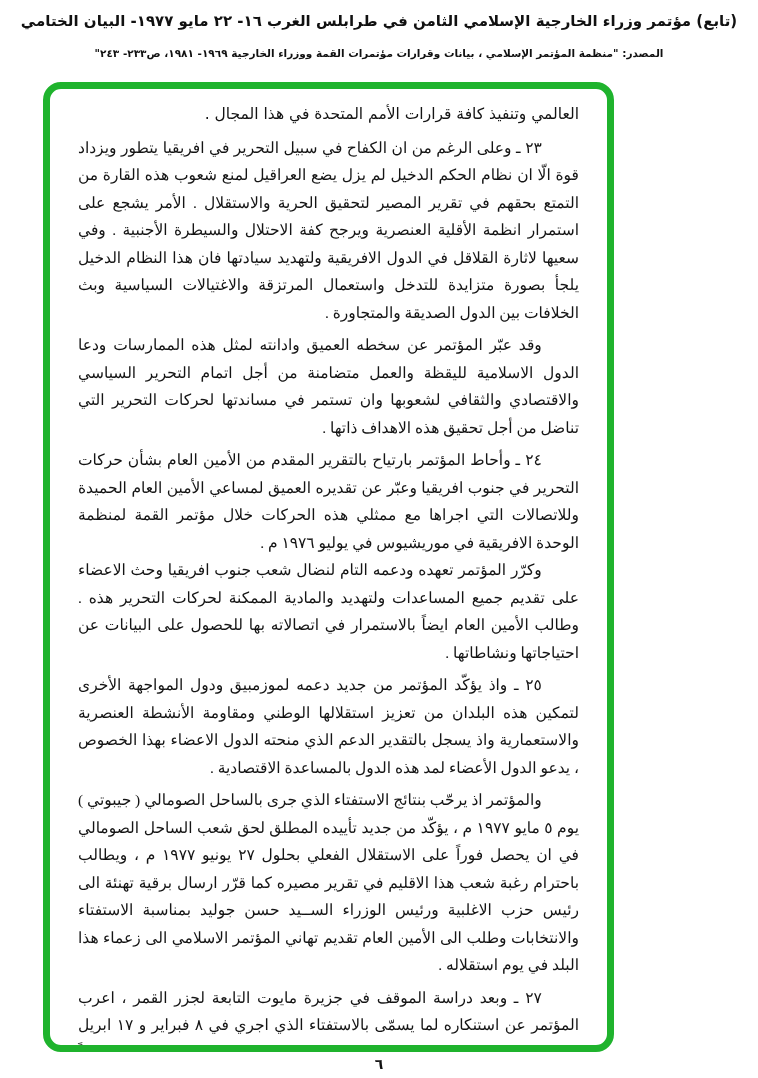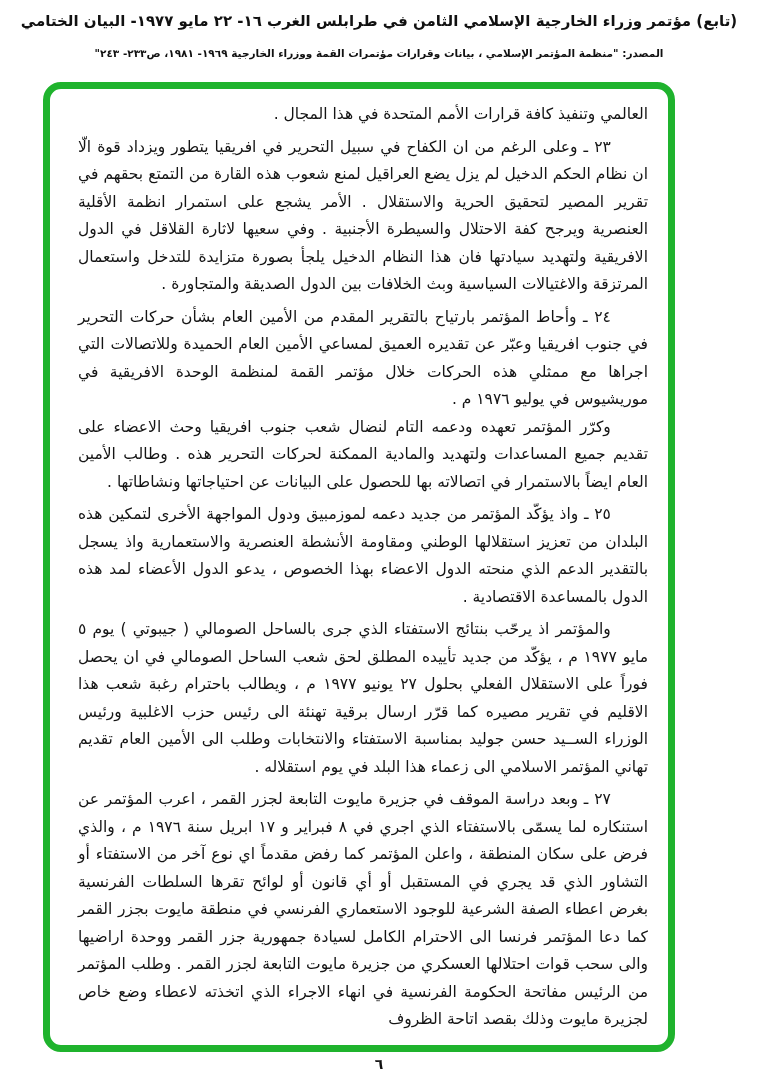--- a/index.html
+++ b/index.html
@@ -31,38 +31,38 @@
     text-align: center;
     direction: rtl;
     font-size: 10.5px;
     font-weight: bold;
     color: #111111;
   }
   .frame {
     position: absolute;
     left: 43px;
     top: 82px;
-    width: 632px;
+    width: 571px;
     height: 970px;
     box-sizing: border-box;
     border: 7px solid #1fb32d;
     border-radius: 18px;
-    padding: 12px 20px 0 28px;
+    padding: 12px 28px 0 28px;
     overflow: hidden;
     background: #ffffff;
   }
   .doc-body {
     direction: rtl;
     text-align: justify;
     font-size: 15.5px;
     line-height: 27.5px;
     color: #141414;
   }
   .doc-body p { margin: 0 0 5px 0; }
-  .doc-body p.indent { text-indent: 2.4em; }
+  .doc-body p.indent { text-indent: 2.4em; font-family: Liberation Serif, serif; }
   .doc-body p.gap-after { margin-bottom: 0; }
   .page-number {
     position: absolute;
     top: 1056px;
     right: 0; left: 0;
     text-align: center;
     font-size: 14px;
     font-weight: bold;
     color: #111111;
   }
@@ -73,20 +73,21 @@
 <div class="page">
 
   <div class="header-title">(تابع) مؤتمر وزراء الخارجية الإسلامي الثامن في طرابلس الغرب ١٦- ٢٢ مايو ١٩٧٧- البيان الختامي</div>
 
   <div class="header-source">المصدر: "منظمة المؤتمر الإسلامي ، بيانات وقرارات مؤتمرات القمة ووزراء الخارجية ١٩٦٩- ١٩٨١، ص٢٣٣- ٢٤٣"</div>
 
   <div class="frame">
     <div class="doc-body">
       <p>العالمي وتنفيذ كافة قرارات الأمم المتحدة في هذا المجال .</p>
       <p class="indent">٢٣ ـ وعلى الرغم من ان الكفاح في سبيل التحرير في افريقيا يتطور ويزداد قوة الّا ان نظام الحكم الدخيل لم يزل يضع العراقيل لمنع شعوب هذه القارة من التمتع بحقهم في تقرير المصير لتحقيق الحرية والاستقلال . الأمر يشجع على استمرار انظمة الأقلية العنصرية ويرجح كفة الاحتلال والسيطرة الأجنبية . وفي سعيها لاثارة القلاقل في الدول الافريقية ولتهديد سيادتها فان هذا النظام الدخيل يلجأ بصورة متزايدة للتدخل واستعمال المرتزقة والاغتيالات السياسية وبث الخلافات بين الدول الصديقة والمتجاورة .</p>
+      <p class="indent">وقد عبّر المؤتمر عن سخطه العميق وادانته لمثل هذه الممارسات ودعا الدول الاسلامية لليقظة والعمل متضامنة من أجل اتمام التحرير السياسي والاقتصادي والثقافي لشعوبها وان تستمر في مساندتها لحركات التحرير التي تناضل من أجل تحقيق هذه الاهداف ذاتها .</p>
       <p class="indent gap-after">٢٤ ـ وأحاط المؤتمر بارتياح بالتقرير المقدم من الأمين العام بشأن حركات التحرير في جنوب افريقيا وعبّر عن تقديره العميق لمساعي الأمين العام الحميدة وللاتصالات التي اجراها مع ممثلي هذه الحركات خلال مؤتمر القمة لمنظمة الوحدة الافريقية في موريشيوس في يوليو ١٩٧٦ م .</p>
       <p class="indent">وكرّر المؤتمر تعهده ودعمه التام لنضال شعب جنوب افريقيا وحث الاعضاء على تقديم جميع المساعدات ولتهديد والمادية الممكنة لحركات التحرير هذه . وطالب الأمين العام ايضاً بالاستمرار في اتصالاته بها للحصول على البيانات عن احتياجاتها ونشاطاتها .</p>
       <p class="indent">٢٥ ـ واذ يؤكّد المؤتمر من جديد دعمه لموزمبيق ودول المواجهة الأخرى لتمكين هذه البلدان من تعزيز استقلالها الوطني ومقاومة الأنشطة العنصرية والاستعمارية واذ يسجل بالتقدير الدعم الذي منحته الدول الاعضاء بهذا الخصوص ، يدعو الدول الأعضاء لمد هذه الدول بالمساعدة الاقتصادية .</p>
       <p class="indent">والمؤتمر اذ يرحّب بنتائج الاستفتاء الذي جرى بالساحل الصومالي ( جيبوتي ) يوم ٥ مايو ١٩٧٧ م ، يؤكّد من جديد تأييده المطلق لحق شعب الساحل الصومالي في ان يحصل فوراً على الاستقلال الفعلي بحلول ٢٧ يونيو ١٩٧٧ م ، ويطالب باحترام رغبة شعب هذا الاقليم في تقرير مصيره كما قرّر ارسال برقية تهنئة الى رئيس حزب الاغلبية ورئيس الوزراء الســيد حسن جوليد بمناسبة الاستفتاء والانتخابات وطلب الى الأمين العام تقديم تهاني المؤتمر الاسلامي الى زعماء هذا البلد في يوم استقلاله .</p>
       <p class="indent">٢٧ ـ وبعد دراسة الموقف في جزيرة مايوت التابعة لجزر القمر ، اعرب المؤتمر عن استنكاره لما يسمّى بالاستفتاء الذي اجري في ٨ فبراير و ١٧ ابريل سنة ١٩٧٦ م ، والذي فرض على سكان المنطقة ، واعلن المؤتمر كما رفض مقدماً اي نوع آخر من الاستفتاء أو التشاور الذي قد يجري في المستقبل أو أي قانون أو لوائح تقرها السلطات الفرنسية بغرض اعطاء الصفة الشرعية للوجود الاستعماري الفرنسي في منطقة مايوت بجزر القمر كما دعا المؤتمر فرنسا الى الاحترام الكامل لسيادة جمهورية جزر القمر ووحدة اراضيها والى سحب قوات احتلالها العسكري من جزيرة مايوت التابعة لجزر القمر . وطلب المؤتمر من الرئيس مفاتحة الحكومة الفرنسية في انهاء الاجراء الذي اتخذته لاعطاء وضع خاص لجزيرة مايوت وذلك بقصد اتاحة الظروف</p>
     </div>
   </div>
 
   <div class="page-number">٦</div>
 

